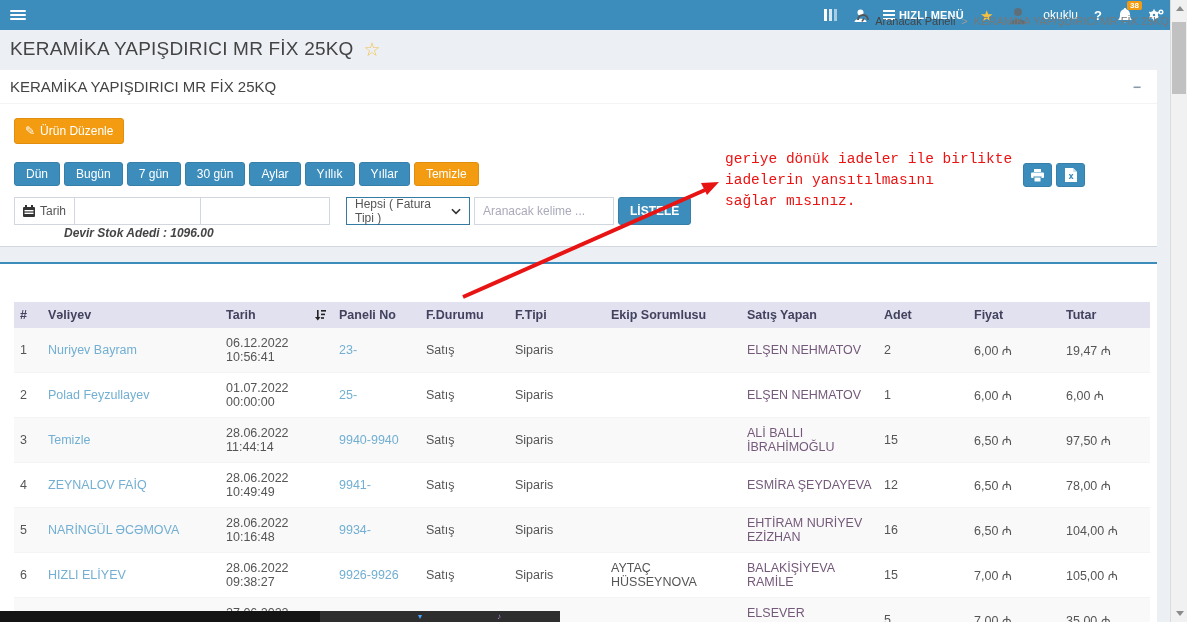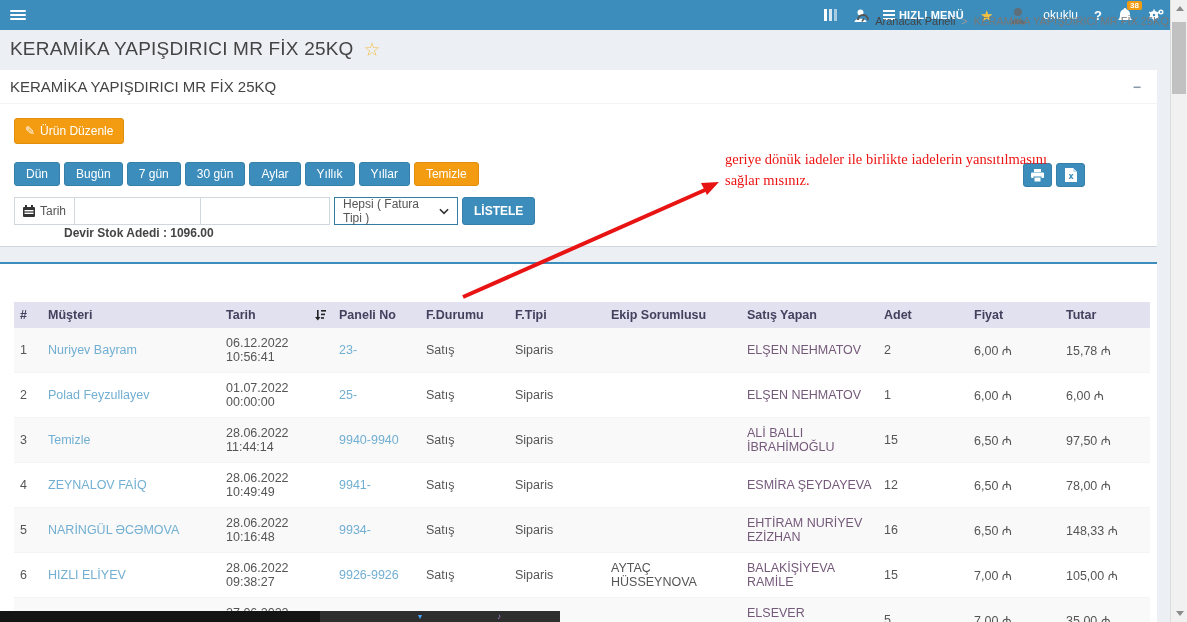--- a/index.html
+++ b/index.html
@@ -41,40 +41,40 @@
   .filters { position:absolute; left:14px; top:92px; display:flex; gap:4px; }
   .filters .btn { height:24px; padding:0 11px; font-size:12px; }
   .export-btns { position:absolute; right:72px; top:93px; display:flex; gap:4px; }
   .export-btns .btn { width:29px; height:24px; justify-content:center; }
 
   .search-row { position:absolute; left:14px; top:127px; display:flex; align-items:stretch; height:28px; }
   .date-group { display:flex; border:1px solid #d2d6de; background:#fff; }
   .date-addon { display:flex; align-items:center; gap:5px; padding:0 8px; font-size:12px; color:#555; border-right:1px solid #d2d6de; }
   .date-input { width:126px; border:none; outline:none; border-right:1px solid #d2d6de; padding:0 6px; font-size:12px; }
   .date-input:last-child { border-right:none; width:128px; }
-  .select-box { margin-left:4px; width:124px; border:1px solid #357ca5; display:flex; align-items:center; justify-content:space-between; padding:0 8px; font-size:12px; color:#555; background:#fff; cursor:pointer; }
+  .select-box { margin-left:16px; width:124px; border:1px solid #357ca5; display:flex; align-items:center; justify-content:space-between; padding:0 8px; font-size:12px; color:#555; background:#fff; cursor:pointer; }
   .search-input { margin-left:4px; width:140px; border:1px solid #d2d6de; padding:0 8px; font-size:12px; color:#555; outline:none; }
   .search-input::placeholder { color:#aab; }
   .list-btn { margin-left:4px; height:28px; padding:0 11px; font-weight:bold; font-size:12px; }
-  .stock-line { position:absolute; left:64px; top:156px; font-size:12px; font-weight:bold; color:#444; }
+  .stock-line { position:absolute; left:64px; top:156px; font-size:12px; font-weight:bold; color:#444;font-style:italic; }
 
   
   .panel2 { position:absolute; left:0; top:262px; width:1157px; height:360px; background:#fff; border-top:2px solid #3c8dbc; }
   .tbl-wrap { position:absolute; left:14px; top:38px; width:1136px; }
   table { border-collapse:collapse; width:1136px; table-layout:fixed; font-size:12.5px; }
   thead th { background:#e1e1f0; color:#42425e; font-weight:bold; text-align:left; padding:6px 6px; font-size:12.5px; }
   tbody td { padding:8px 6px; color:#555; border-bottom:1px solid #f4f4f4; vertical-align:middle; }
   tbody tr.odd { background:#f9f9f9; }
   td.link, a.cell-link { color:#72afd2; text-decoration:none; cursor:pointer;margin-top:47px; }
   td.seller { color:#75597a; }
   .th-tarih { display:flex; align-items:center; justify-content:space-between; }
   .sort-icon { display:inline-flex; }
 
   
-  .annotation { position:absolute; left:725px; top:149px; width:370px; color:#ec1313; font-size:14.5px; line-height:21px; font-family:Liberation Serif, serif; }
+  .annotation { position:absolute; left:725px; top:149px; width:370px; color:#ec1313; font-size:14.5px; line-height:21px; font-family:Liberation Mono, monospace; }
   .arrow-svg { position:absolute; left:0; top:0; width:1187px; height:622px; pointer-events:none; }
 
   
   .scrollbar { position:absolute; right:0; top:0; width:17px; height:622px; background:#f1f1f1; border-left:1px solid #dcdcdc; }
   .sb-btn { position:absolute; left:0; width:17px; height:17px; display:flex; align-items:center; justify-content:center; }
   .sb-up { top:0; } .sb-down { bottom:0; }
   .tri-up { width:0; height:0; border-left:4px solid transparent; border-right:4px solid transparent; border-bottom:5px solid #8b8b8b; }
   .tri-down { width:0; height:0; border-left:4px solid transparent; border-right:4px solid transparent; border-top:5px solid #8b8b8b; }
   .sb-thumb { position:absolute; left:1px; top:22px; width:14px; height:72px; background:#c1c1c1; }
 
@@ -213,20 +213,21 @@
         </span>
         <input class="date-input" value="" style="">
         <input class="date-input" value="" style="">
       </div>
       <div class="select-box">
         <span>Hepsi ( Fatura Tipi )</span>
         <svg width="11" height="7" viewBox="0 0 11 7">
             <polyline points="1,1 5.5,5.5 10,1" fill="none" stroke="#333" stroke-width="1.8"></polyline>
           </svg>
       </div>
+      <input class="search-input" placeholder="Aranacak kelime ..." style="">
       <div class="btn btn-blue list-btn">
           <span>LİSTELE</span>
         </div>
     </div>
     <div class="stock-line">Devir Stok Adedi : 1096.00</div>
   </div>
 
   <div class="panel2">
     <div class="tbl-wrap">
       <table>
@@ -239,21 +240,21 @@
             <col style="width:96px">
             <col style="width:136px">
             <col style="width:137px">
           <col style="width:90px">
             <col style="width:92px">
             <col style="width:90px">
         </colgroup>
         <thead>
             <tr id="thead-row">
               <th>#</th>
-              <th>Müşteri</th>
+              <th>Vəliyev</th>
               <th>
                 <span class="th-tarih">
                   <span>Tarih</span>
                   <span class="sort-icon">
                     <svg width="13" height="12" viewBox="0 0 13 12">
                       <g fill="#222">
                         <rect x="7" y="1" width="5" height="1.6"></rect>
                         <rect x="7" y="4.6" width="4" height="1.6"></rect>
                         <rect x="7" y="8.2" width="3" height="1.6"></rect>
                         <path d="M3 1 h1.6 v7 h1.9 L3.8 11.5 1 8 h2 Z"></path>
@@ -277,21 +278,21 @@
               <td>1</td>
               <td class="link">Nuriyev Bayram</td>
               <td>06.12.2022 10:56:41</td>
               <td class="link">23-</td>
               <td>Satış</td>
               <td>Siparis</td>
               <td></td>
               <td class="seller">ELŞEN NEHMATOV</td>
               <td>2</td>
               <td>6,00 ₼</td>
-              <td>15,78 ₼</td>
+              <td>19,47 ₼</td>
             </tr>
             <tr>
               <td>2</td>
               <td class="link">Polad Feyzullayev</td>
               <td>01.07.2022 00:00:00</td>
               <td class="link">25-</td>
               <td>Satış</td>
               <td>Siparis</td>
               <td></td>
               <td class="seller">ELŞEN NEHMATOV</td>
@@ -329,21 +330,21 @@
               <td>5</td>
               <td class="link">NARİNGÜL ƏCƏMOVA</td>
               <td>28.06.2022 10:16:48</td>
               <td class="link">9934-</td>
               <td>Satış</td>
               <td>Siparis</td>
               <td></td>
               <td class="seller">EHTİRAM NURİYEV EZİZHAN</td>
               <td>16</td>
               <td>6,50 ₼</td>
-              <td>148,33 ₼</td>
+              <td>104,00 ₼</td>
             </tr>
             <tr>
               <td>6</td>
               <td class="link">HIZLI ELİYEV</td>
               <td>28.06.2022 09:38:27</td>
               <td class="link">9926-9926</td>
               <td>Satış</td>
               <td>Siparis</td>
               <td>AYTAÇ HÜSSEYNOVA</td>
               <td class="seller">BALAKİŞİYEVA RAMİLE</td>

